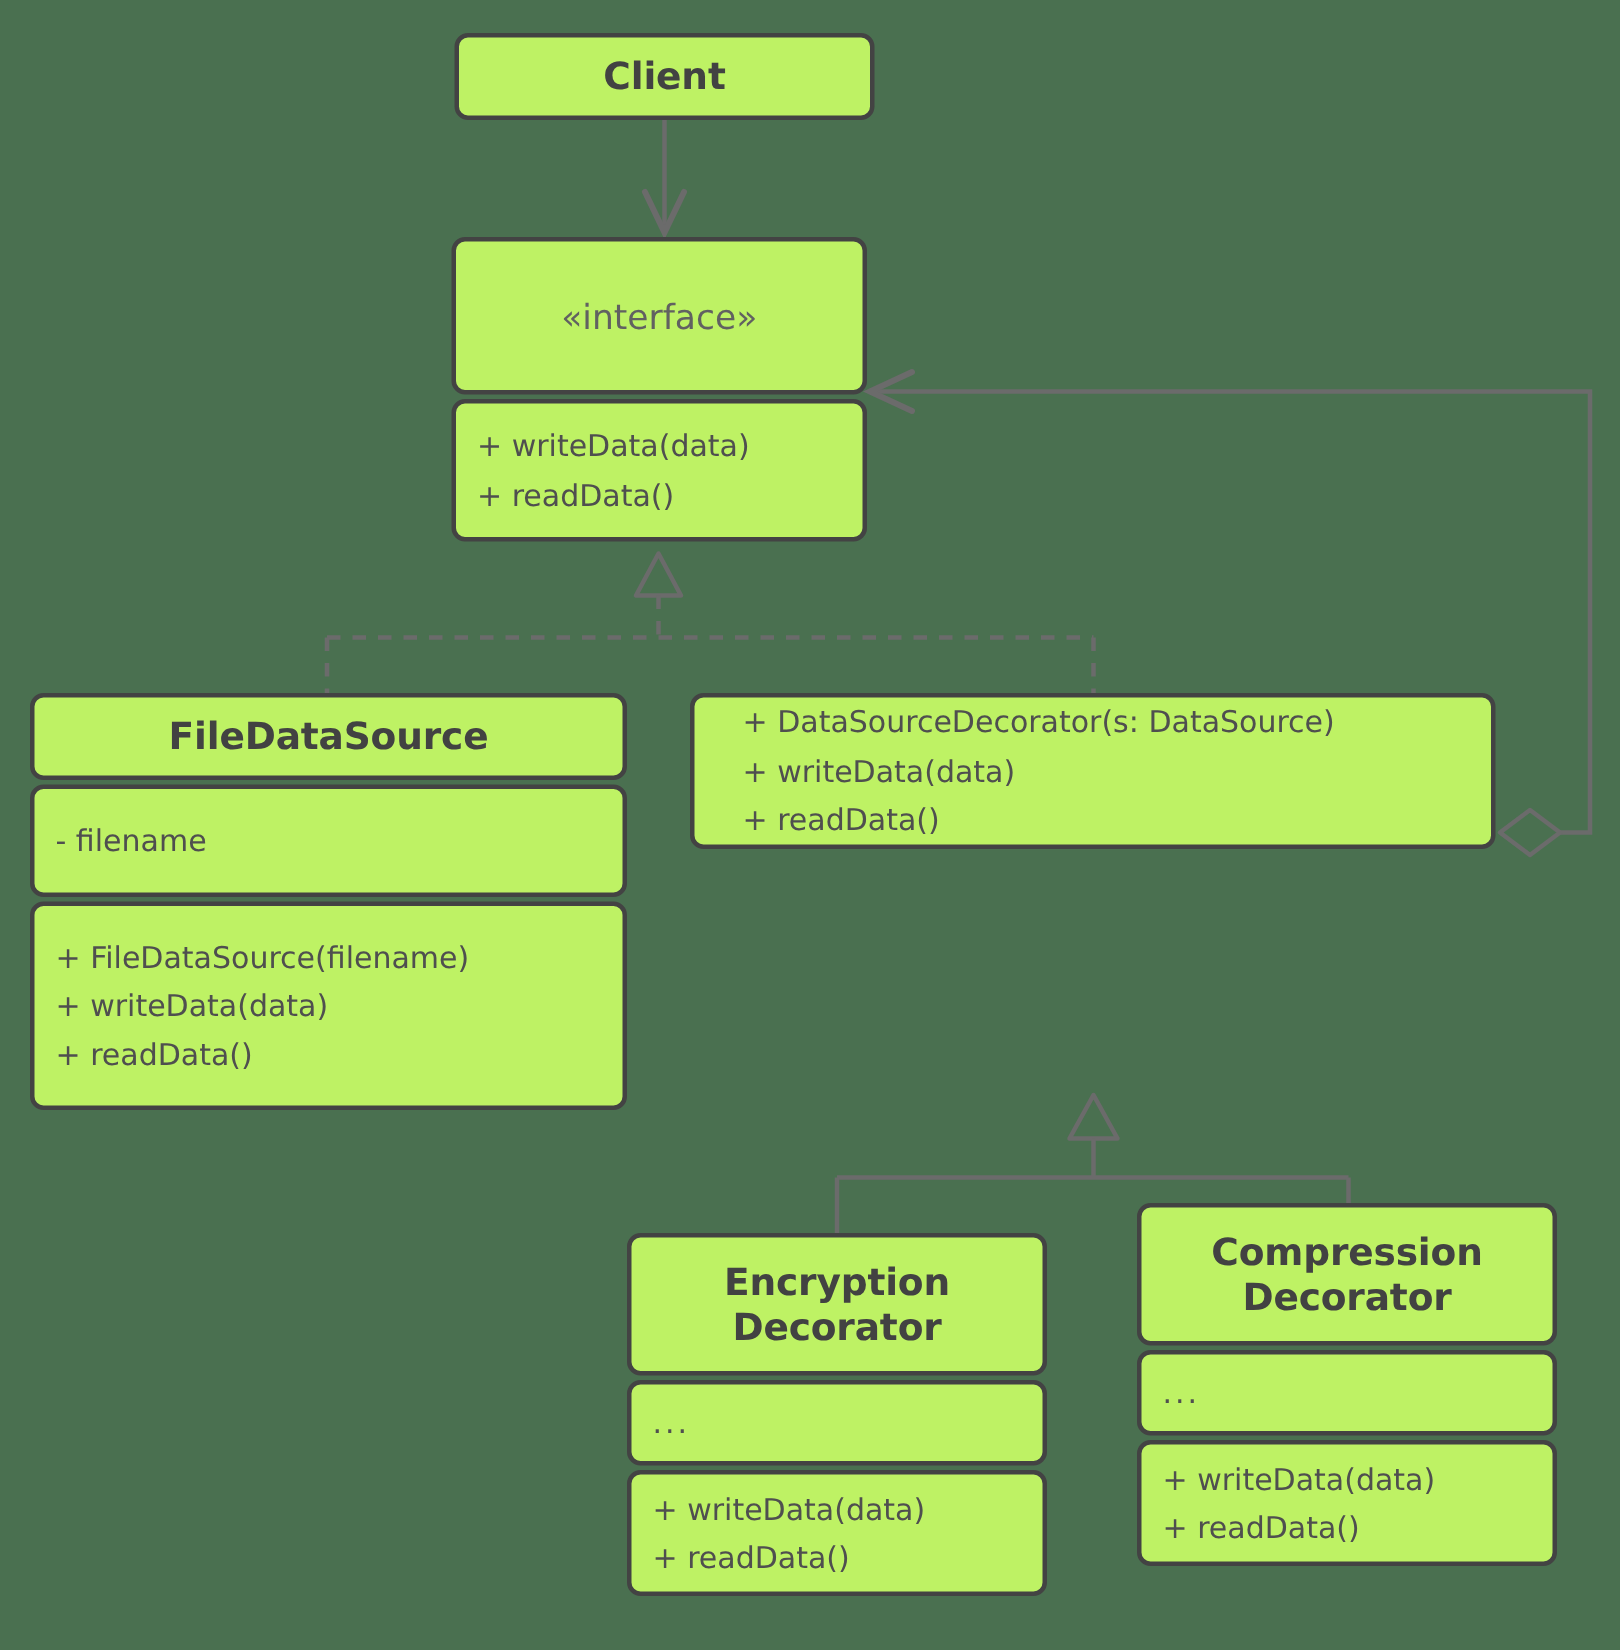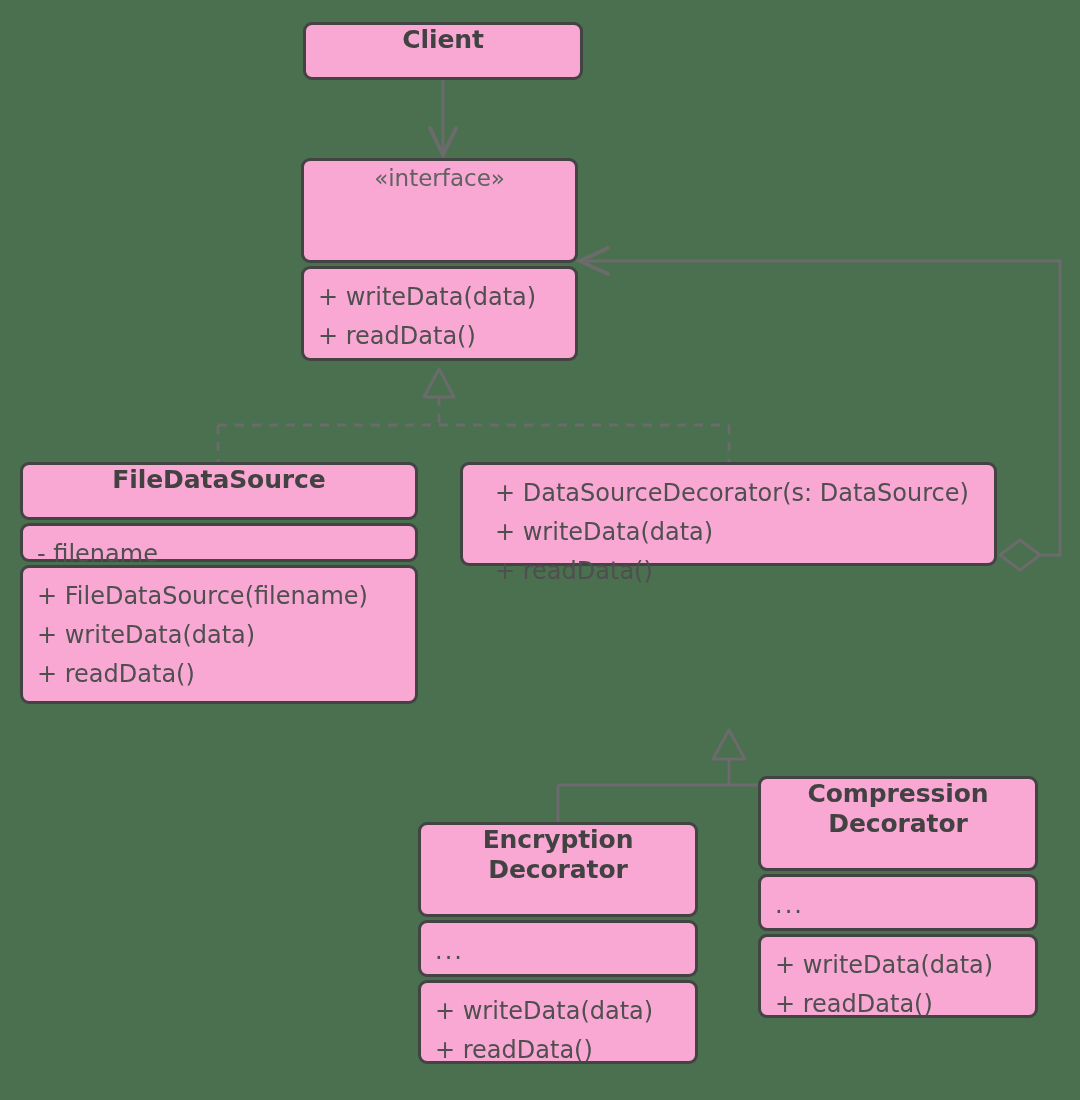--- a/index.html
+++ b/index.html
@@ -30,26 +30,27 @@
 
   
   .uml-class {
     position: absolute;
     display: flex;
     flex-direction: column;
     gap: 3px;
     box-sizing: border-box;
   }
   .compartment {
-    background: #f9a8d4;
+    background: #bef264;
     border: 3px solid #434343;
     border-radius: 9px;
     box-sizing: border-box;
     display: flex;
     flex-direction: column;
+    justify-content: center;
   }
   .compartment.head {
     align-items: center;
     text-align: center;
   }
   .compartment.body {
     align-items: flex-start;
     padding: 9px 14px;
   }
 
@@ -60,53 +61,53 @@
     line-height: 1.18;
     letter-spacing: -0.1px;
   }
   .stereotype {
     font-size: 23px;
     color: #616161;
     line-height: 1.2;
     font-weight: normal;
   }
   .member {
-    font-size: 24px;
+    font-size: 20px;
     color: #4f4f4f;
     line-height: 1.62;
     white-space: nowrap;
   }
   .member.ellipsis {
     letter-spacing: 2px;
   }
 
   
   #node-client        { left: 303px; top: 22px;  width: 280px; }
   #node-client .head  { height: 58px; }
 
   #node-datasource        { left: 301px; top: 158px; width: 277px; border-radius: 30px; }
   #node-datasource .head  { height: 105px; padding-top: 4px; }
   #node-datasource .ops   { height: 95px; }
 
   #node-filedatasource         { left: 20px;  top: 462px; width: 398px; }
   #node-filedatasource .head   { height: 58px; }
-  #node-filedatasource .attrs  { height: 39px; }
+  #node-filedatasource .attrs  { height: 75px; }
   #node-filedatasource .ops    { height: 139px; }
 
   #node-decorator        { left: 460px; top: 462px; width: 537px; }
   #node-decorator .head  { height: 58px; }
   #node-decorator .attrs { height: 57px; }
   #node-decorator .ops   { height: 104px; padding-left: 32px; }
 
   #node-encryption         { left: 418px; top: 822px; width: 280px; }
   #node-encryption .head   { height: 95px; }
   #node-encryption .attrs  { height: 57px; }
   #node-encryption .ops    { height: 84px; }
 
-  #node-compression        { left: 758px; top: 776px; width: 280px; }
+  #node-compression        { left: 758px; top: 802px; width: 280px; }
   #node-compression .head  { height: 95px; }
   #node-compression .attrs { height: 57px; }
   #node-compression .ops   { height: 84px; }
 </style>
 </head>
 <body>
 
 <div id="diagram">
 
   <svg id="edges" viewBox="0 0 1080 1100" width="1080" height="1100">

